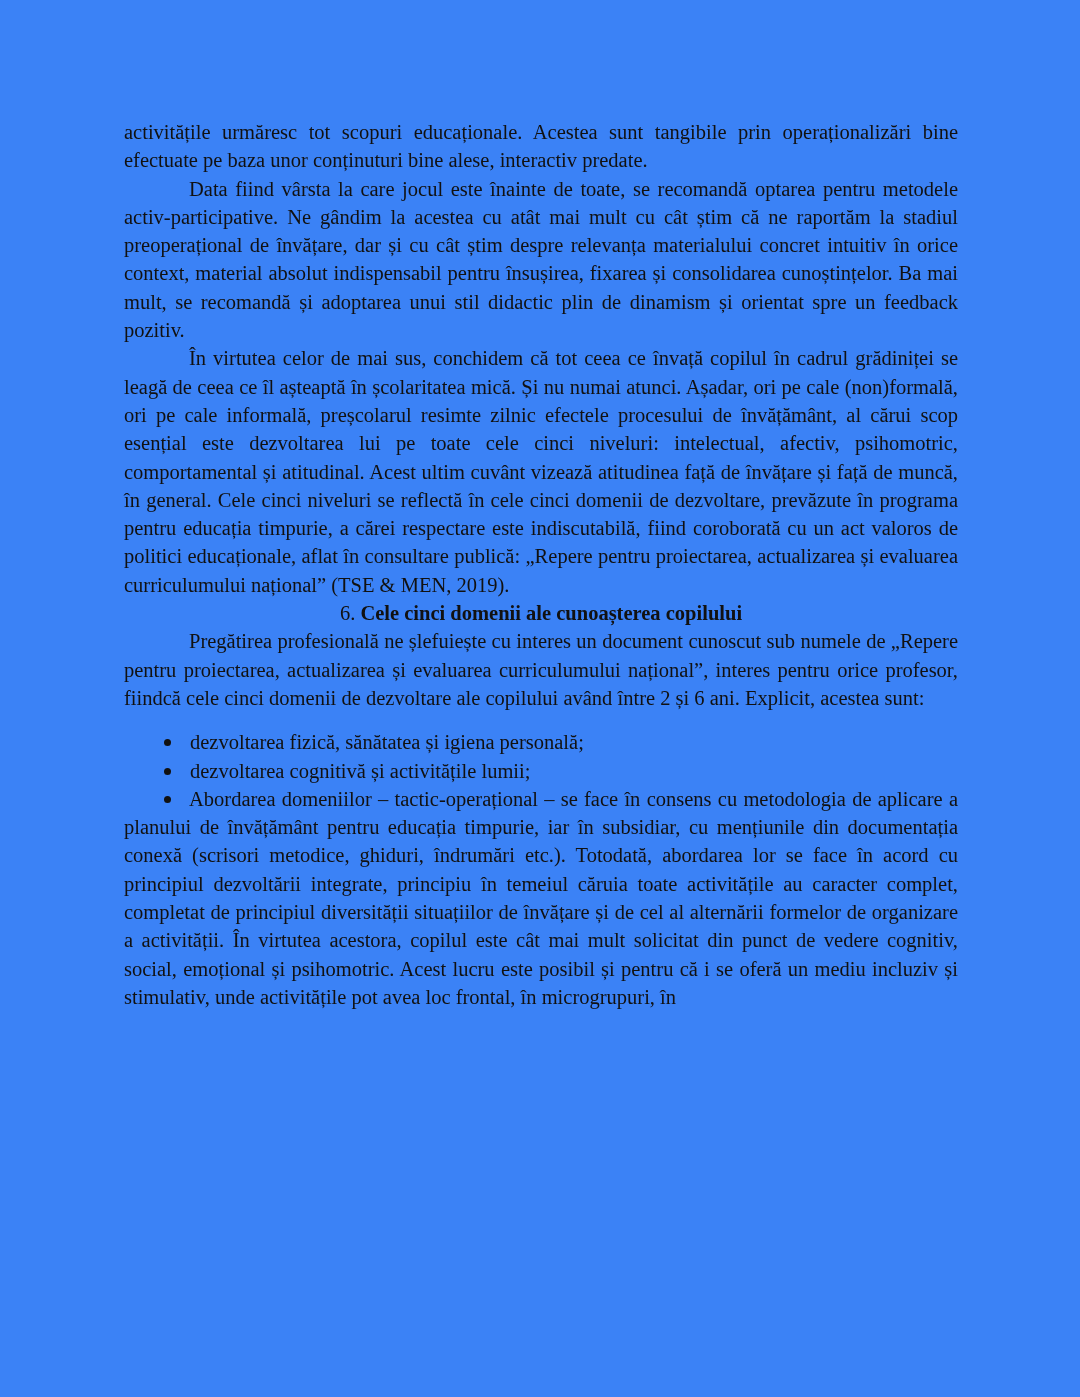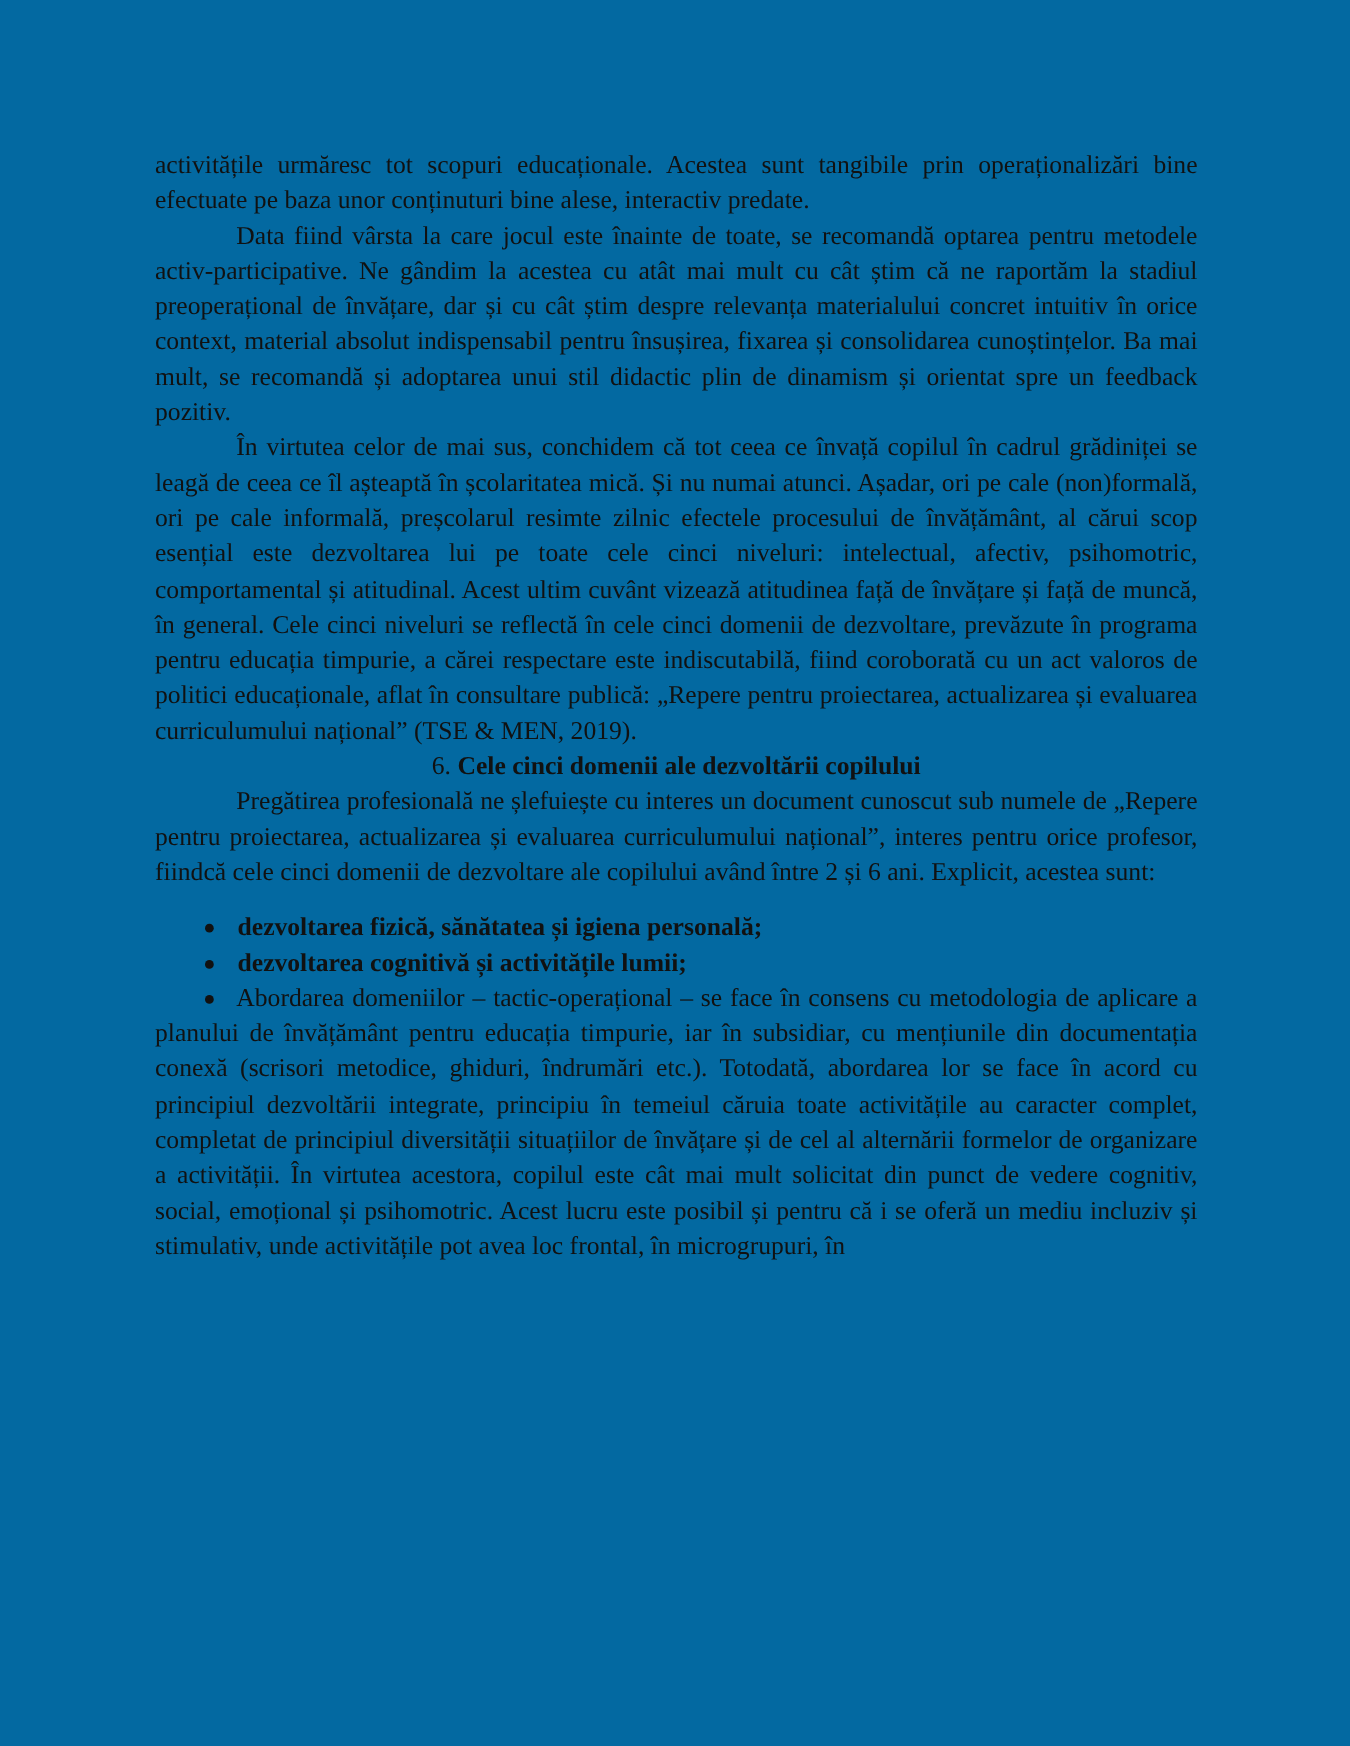--- a/index.html
+++ b/index.html
@@ -13,21 +13,21 @@
     height: 1397px;
     font-family: "Liberation Serif", "DejaVu Serif", serif;
     color: #111111;
     -webkit-font-smoothing: antialiased;
   }
   .page {
     position: relative;
     width: 1080px;
     height: 1397px;
     box-sizing: border-box;
-    background: #0369a1;
+    background: #3b82f6;
     overflow: hidden;
   }
   .content {
     position: absolute;
     left: 124px;
     top: 118px;
     width: 834px;
   }
   p.body-par {
     margin: 0;
@@ -71,21 +71,20 @@
     list-style: none;
   }
   ul.bullet-list li {
     position: relative;
     margin: 0;
     padding-left: 66px;
     font-size: 20.5px;
     line-height: 28.3px;
     text-align: left;
     color: #111111;
-    font-weight: bold;
   }
   ul.bullet-list li .dot {
     position: absolute;
     left: 40px;
     top: 11px;
     width: 7px;
     height: 7px;
     border-radius: 50%;
     background: #111111;
     display: block;
@@ -99,21 +98,21 @@
 
 <div class="page">
   <div class="content">
 
     <p class="body-par no-indent">activitățile urmăresc tot scopuri educaționale. Acestea sunt tangibile prin operaționalizări bine efectuate pe baza unor conținuturi bine alese, interactiv predate.</p>
 
     <p class="body-par indent gap-par">Data fiind vârsta la care jocul este înainte de toate, se recomandă optarea pentru metodele activ-participative. Ne gândim la acestea cu atât mai mult cu cât știm că ne raportăm la stadiul preoperațional de învățare, dar și cu cât știm despre relevanța materialului concret intuitiv în orice context, material absolut indispensabil pentru însușirea, fixarea și consolidarea cunoștințelor. Ba mai mult, se recomandă și adoptarea unui stil didactic plin de dinamism și orientat spre un feedback pozitiv.</p>
 
     <p class="body-par indent gap-par">În virtutea celor de mai sus, conchidem că tot ceea ce învață copilul în cadrul grădiniței se leagă de ceea ce îl așteaptă în școlaritatea mică. Și nu numai atunci. Așadar, ori pe cale (non)formală, ori pe cale informală, preșcolarul resimte zilnic efectele procesului de învățământ, al cărui scop esențial este dezvoltarea lui pe toate cele cinci niveluri: intelectual, afectiv, psihomotric, comportamental și atitudinal. Acest ultim cuvânt vizează atitudinea față de învățare și față de muncă, în general. Cele cinci niveluri se reflectă în cele cinci domenii de dezvoltare, prevăzute în programa pentru educația timpurie, a cărei respectare este indiscutabilă, fiind coroborată cu un act valoros de politici educaționale, aflat în consultare publică: „Repere pentru proiectarea, actualizarea și evaluarea curriculumului național” (TSE &amp; MEN, 2019).</p>
 
-    <h2 class="section-heading heading-block"><span class="num">6.</span> <span>Cele cinci domenii ale dezvoltării copilului</span></h2>
+    <h2 class="section-heading heading-block"><span class="num">6.</span> <span>Cele cinci domenii ale cunoașterea copilului</span></h2>
 
     <p class="body-par indent after-heading">Pregătirea profesională ne șlefuiește cu interes un document cunoscut sub numele de „Repere pentru proiectarea, actualizarea și evaluarea curriculumului național”, interes pentru orice profesor, fiindcă cele cinci domenii de dezvoltare ale copilului având între 2 și 6 ani. Explicit, acestea sunt:</p>
 
     <ul class="bullet-list">
       <li><span class="dot"></span><span>dezvoltarea fizică, sănătatea și igiena personală;</span></li>
       <li><span class="dot"></span><span>dezvoltarea cognitivă și activitățile lumii;</span></li>
       <li><span class="dot"></span></li>
     </ul>
 
     <p class="body-par indent final-par">Abordarea domeniilor – tactic‑operațional – se face în consens cu metodologia de aplicare a planului de învățământ pentru educația timpurie, iar în subsidiar, cu mențiunile din documentația conexă (scrisori metodice, ghiduri, îndrumări etc.). Totodată, abordarea lor se face în acord cu principiul dezvoltării integrate, principiu în temeiul căruia toate activitățile au caracter complet, completat de principiul diversității situațiilor de învățare și de cel al alternării formelor de organizare a activității. În virtutea acestora, copilul este cât mai mult solicitat din punct de vedere cognitiv, social, emoțional și psihomotric. Acest lucru este posibil și pentru că i se oferă un mediu incluziv și stimulativ, unde activitățile pot avea loc frontal, în microgrupuri, în</p>

